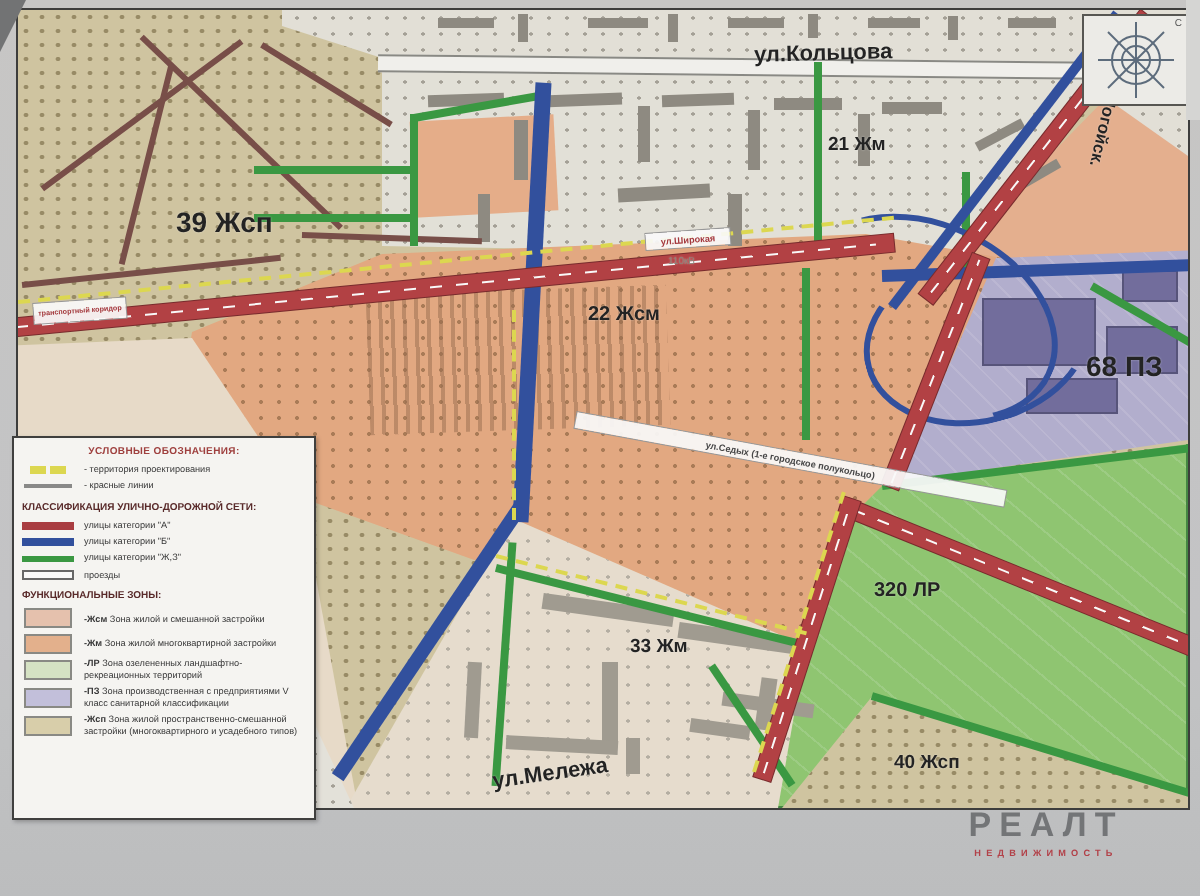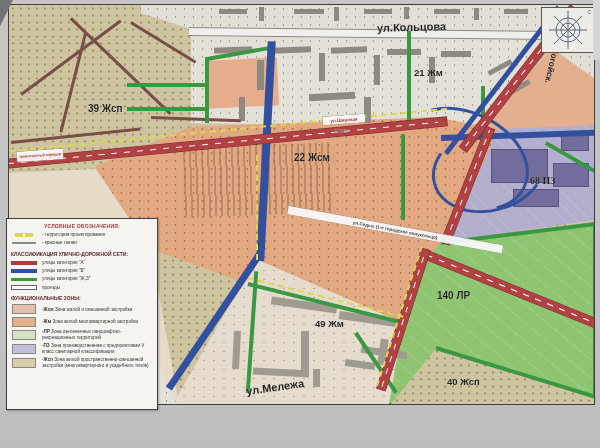--- a/index.html
+++ b/index.html
@@ -159,26 +159,26 @@
     <div class="ylw" style="left:247px;top:150px;width:0;height:105px;border-top:none;border-left:2px dashed #e3dd3f;"></div>
 
     <div class="maplabel" style="left:368px;top:16px;font-size:11px;transform:rotate(-1.5deg);">ул.Кольцова</div>
     <div class="strip" style="left:314px;top:112px;width:42px;height:8px;font-size:4.6px;transform:rotate(-4deg);">ул.Широкая</div>
     <div class="strip" style="left:279px;top:201px;width:218px;height:8px;font-size:4.6px;color:#444;transform:rotate(10.4deg);">ул.Седых (1-е городское полукольцо)</div>
     <div class="strip" style="left:8px;top:147px;width:46px;height:10px;font-size:3.6px;transform:rotate(-4deg);">транспортный коридор</div>
     <div class="maplabel" style="left:325px;top:123px;font-size:5px;color:#8a8478;font-weight:normal;">110кВ</div>
     <div class="maplabel" style="left:535px;top:42px;font-size:8.5px;writing-mode:vertical-rl;transform:rotate(13deg);height:62px;">Логойск.</div>
     <div class="maplabel" style="left:237px;top:376px;font-size:11px;transform:rotate(-8deg);">ул.Мележа</div>
 
-    <div class="maplabel" style="left:79px;top:98px;font-size:10px;">39 Жсп</div>
+    <div class="maplabel" style="left:79px;top:98px;font-size:14px;">39 Жсп</div>
     <div class="maplabel" style="left:405px;top:62px;font-size:9.5px;">21 Жм</div>
     <div class="maplabel" style="left:285px;top:147px;font-size:10px;">22 Жсм</div>
-    <div class="maplabel" style="left:521px;top:170px;font-size:10px;font-family:Liberation Serif, serif;">68 ПЗ</div>
-    <div class="maplabel" style="left:428px;top:285px;font-size:10px;">140 ЛР</div>
-    <div class="maplabel" style="left:306px;top:313px;font-size:9.5px;">49 Жм</div>
+    <div class="maplabel" style="left:534px;top:170px;font-size:14px;">68 ПЗ</div>
+    <div class="maplabel" style="left:428px;top:285px;font-size:10px;">320 ЛР</div>
+    <div class="maplabel" style="left:306px;top:313px;font-size:9.5px;">33 Жм</div>
     <div class="maplabel" style="left:438px;top:371px;font-size:9.5px;">40 Жсп</div>
 
     <div id="compass">
       <span class="n">С</span>
       <svg width="52" height="44" viewBox="0 0 52 44">
         <g stroke="#5a6b7e" stroke-width="1" fill="none">
           <line x1="26" y1="3" x2="26" y2="41"></line>
           <line x1="7" y1="22" x2="45" y2="22"></line>
           <line x1="12" y1="8" x2="40" y2="36"></line>
           <line x1="40" y1="8" x2="12" y2="36"></line>
@@ -255,16 +255,20 @@
       <span class="txt"><b>-ПЗ</b> <span>Зона производственная с предприятиями V класс санитарной классификации</span></span>
     </div>
     <div class="row">
       <span class="sw">
           <span class="chip" style="background:#ded2a8;"></span>
         </span>
       <span class="txt"><b>-Жсп</b> <span>Зона жилой пространственно-смешанной застройки (многоквартирного и усадебного типов)</span></span>
     </div>
   </div>
 
+  <div id="wm">
+    <div class="big">РЕАЛТ</div>
+    <div class="sub">НЕДВИЖИМОСТЬ</div>
+  </div>
 
   <div class="corner"></div>
   <div class="rpaper"></div>
 </div>
 
 </body></html>

